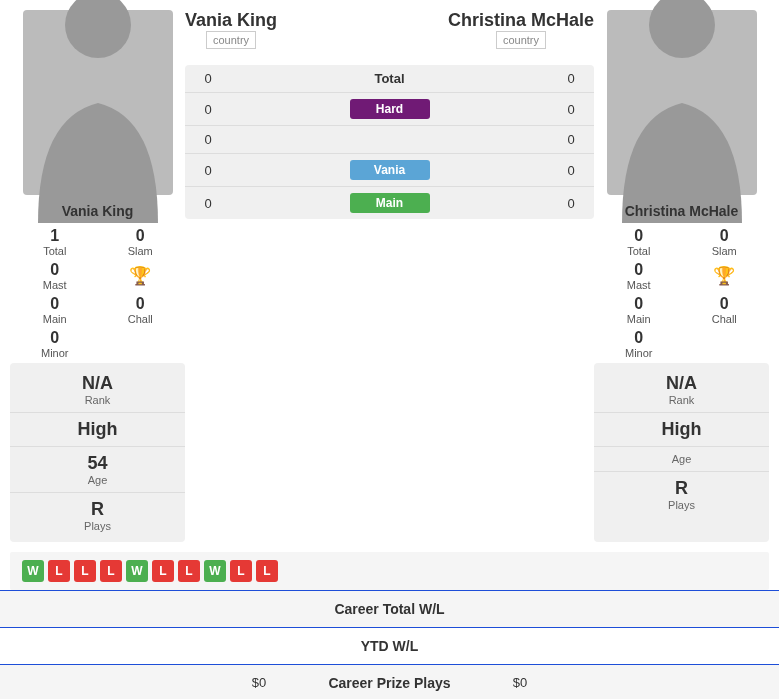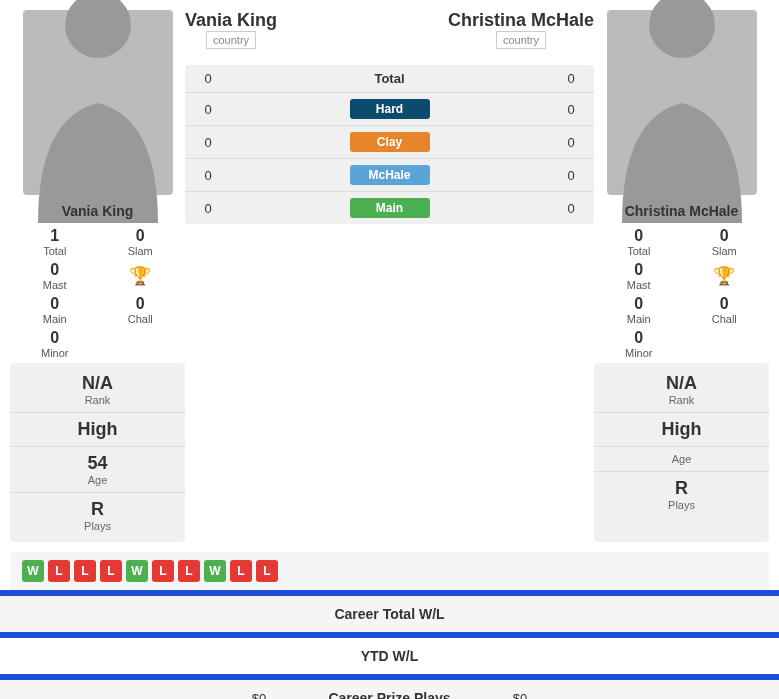--- a/index.html
+++ b/index.html
@@ -52,21 +52,21 @@
       display: inline-block;
       color: #fff;
       font-size: 12px;
       font-weight: bold;
       padding: 3px 16px;
       border-radius: 3px;
       text-align: center;
       min-width: 80px;
     }
 
-    .surface-hard { background: #0c4a6e; }
+    .surface-hard { background: #701a75; }
     .surface-clay { background: #e8842a; }
     .surface-indoor { background: #5ba5d6; }
     .surface-grass { background: #4caf50; }
 
     .player-name-top {
       font-size: 18px;
       font-weight: bold;
       text-align: center;
     }
 
@@ -215,23 +215,23 @@
     .form-label {
       font-size: 14px;
       font-weight: bold;
       text-align: center;
       flex: 1;
     }
 
     
     .stats-row {
       display: flex;
-      align-items: flex-end;
+      align-items: flex-start;
       padding: 10px 20px;
-      border-top: 6px solid #1d4ed8;
+      border-top: 1px solid #1d4ed8;
     }
 
     .stats-row.shaded {
       background: #f5f5f5;
     }
 
     .stats-row-label {
       font-size: 14px;
       font-weight: bold;
       text-align: center;
@@ -331,29 +331,26 @@
       <div id="surface-rows" style="background:#f0f0f0; border-radius:0 0 4px 4px;">
       <div class="center-row">
       <span class="c-left-val">0</span>
       <span class="c-badge-wrap">
         <span class="surface-badge surface-hard">Hard</span>
       </span>
       <span class="c-right-val">0</span>
     </div>
           <div class="center-row">
       <span class="c-left-val">0</span>
-      <span class="c-badge-wrap">
-        <span class="surface-badge surface-clay">Clay</span>
-      </span>
       <span class="c-right-val">0</span>
     </div>
           <div class="center-row">
       <span class="c-left-val">0</span>
       <span class="c-badge-wrap">
-        <span class="surface-badge surface-indoor">McHale</span>
+        <span class="surface-badge surface-indoor">Vania</span>
       </span>
       <span class="c-right-val">0</span>
     </div>
           <div class="center-row" style="border-bottom: none;">
       <span class="c-left-val">0</span>
       <span class="c-badge-wrap">
         <span class="surface-badge surface-grass">Main</span>
       </span>
       <span class="c-right-val">0</span>
     </div>

